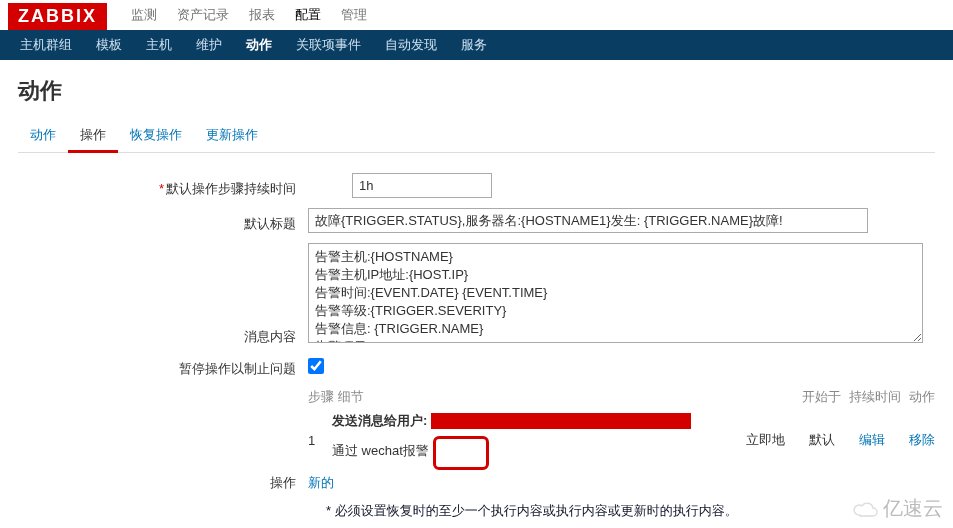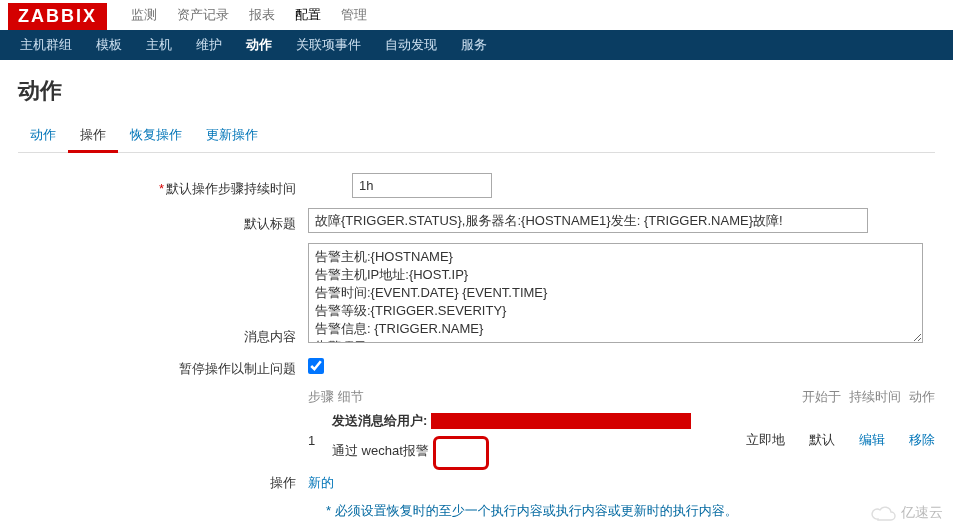--- a/index.html
+++ b/index.html
@@ -44,23 +44,23 @@
   .ops-row .detail { flex: 1; display: flex; align-items: center; flex-wrap: wrap; gap: 4px; }
   .ops-row .rightcols { display: flex; gap: 24px; align-items: center; }
   
   .redacted { display: inline-block; background: #d40000; height: 16px; width: 260px; position: relative; }
   .redacted::before, .redacted::after { content:""; display:none; }
   
   .redbox { border: 3px solid #d40000; border-radius: 6px; display: inline-block; height: 34px; width: 56px; position: relative; top: 2px; }
   
   .link { color: #0275b8; text-decoration: none; cursor: pointer; }
   
-  .note { color: #0369a1; font-size: 13px; margin: 3px 0 10px 308px; }
+  .note { color: #0f172a; font-size: 13px; margin: 3px 0 10px 308px; }
   
-  .watermark { position: absolute; right: 10px; bottom: 6px; color: #bbb; font-size: 14px; display: flex; align-items: center; gap: 4px; }
+  .watermark { position: absolute; right: 10px; bottom: 6px; color: #bbb; font-size: 20px; display: flex; align-items: center; gap: 4px; }
   .watermark svg { opacity: .5; }
 </style>
 </head>
 <body>
 
 <div class="topbar">
   <span class="logo">ZABBIX</span>
   <nav class="topnav">
     <a>监测</a>
     <a>资产记录</a>

